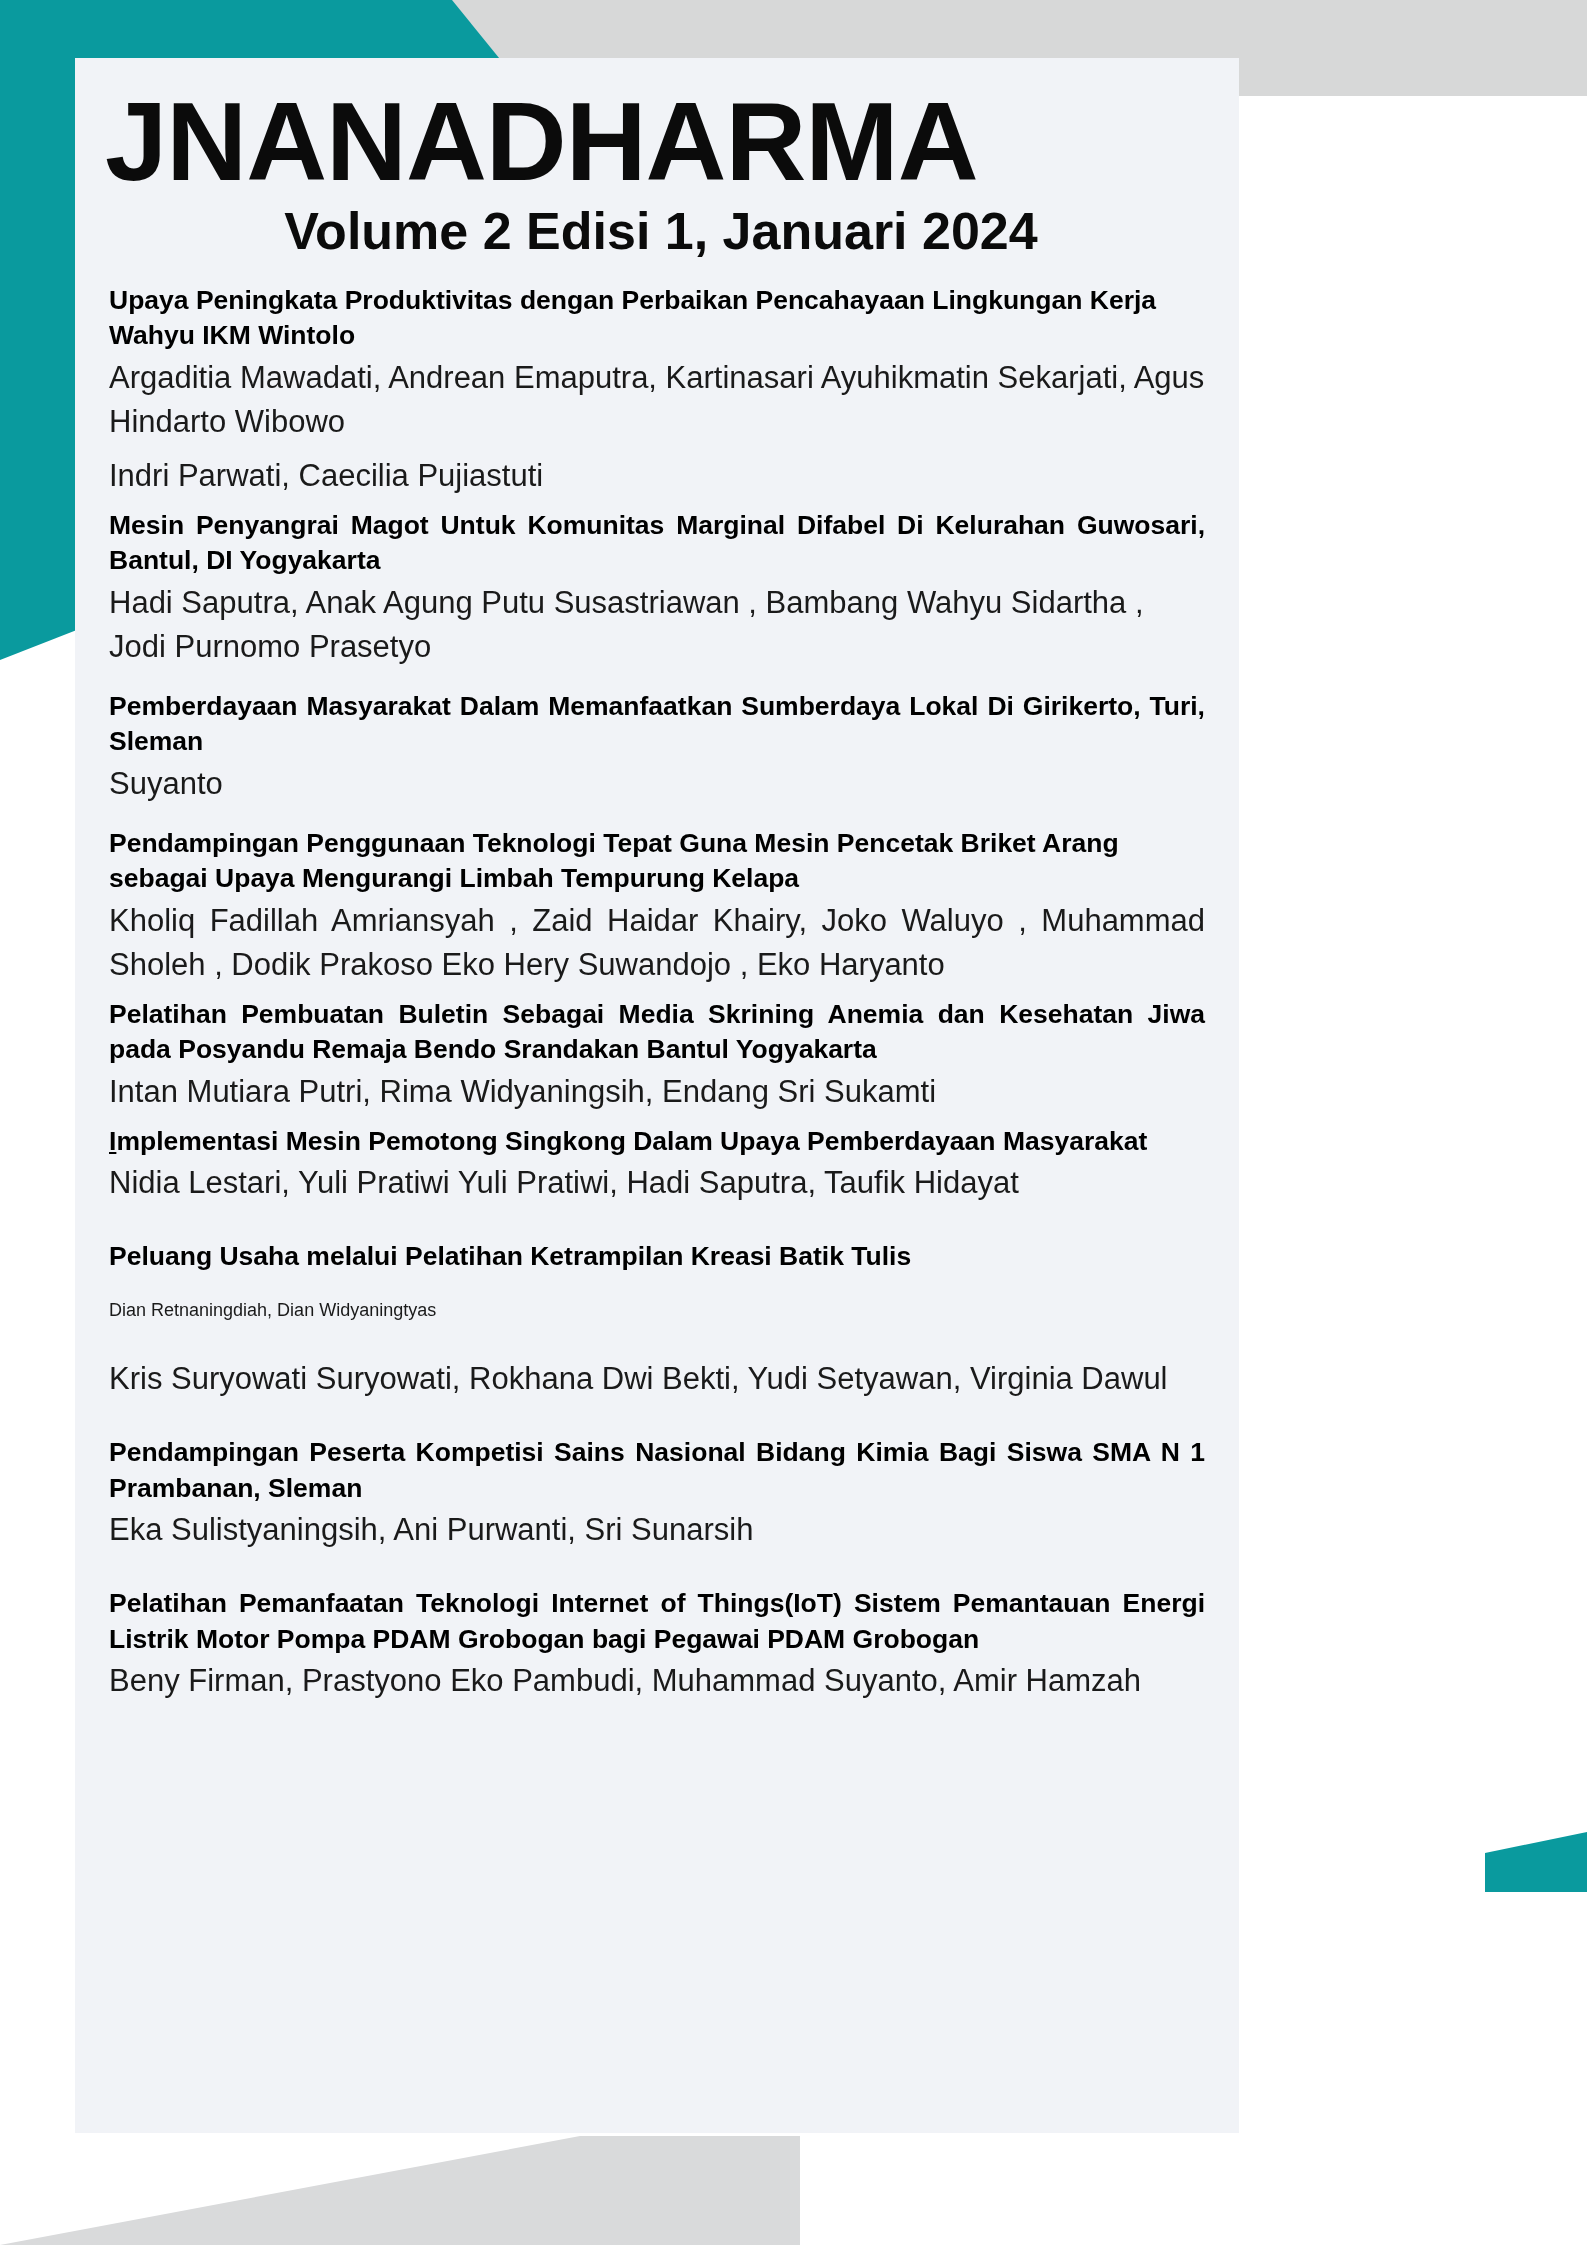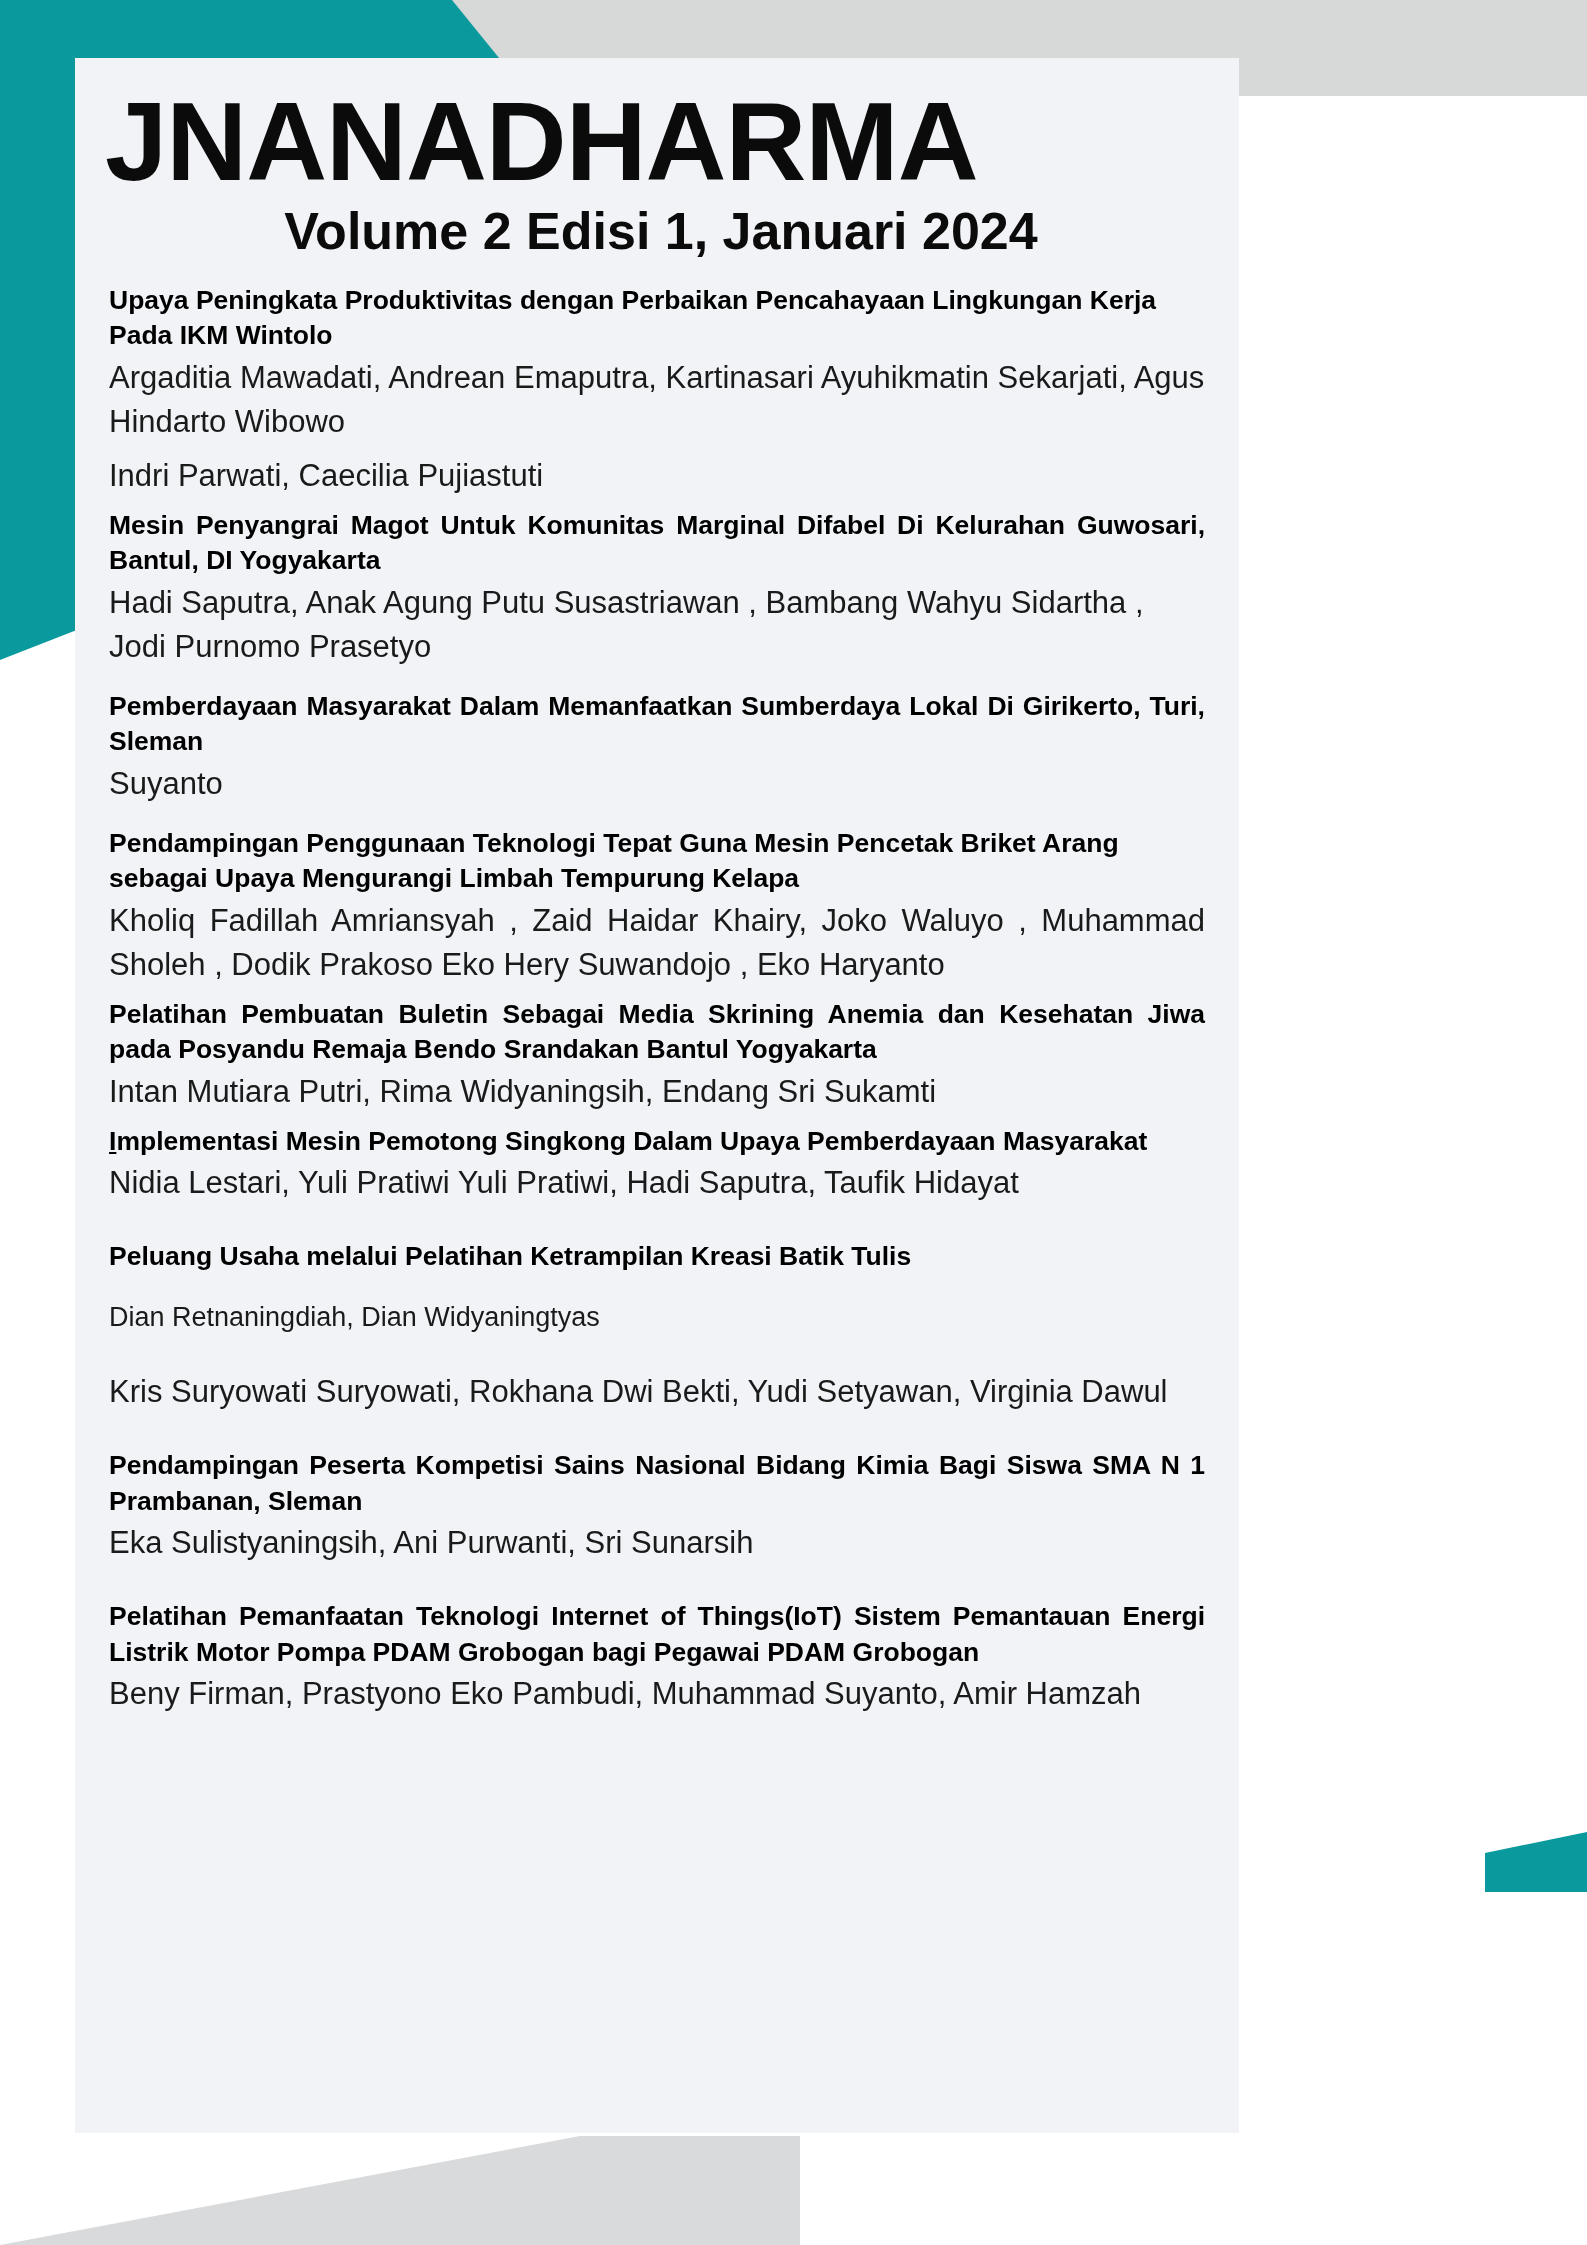--- a/index.html
+++ b/index.html
@@ -125,21 +125,21 @@
     font-size: 31px;
     font-weight: normal;
     color: #1a1a1a;
     line-height: 1.42;
   }
   .entry-authors.justified {
     text-align: justify;
     text-align-last: left;
   }
   .entry-authors.larger {
-    font-size: 27px;
+    font-size: 18px;
     margin-top: 23px;
   }
   .entry-authors.underlined {
     text-decoration: underline;
   }
   .entry-title .lead-underline {
     text-decoration: underline;
   }
   
   .toc-entry.gap-sm { margin-bottom: 10px; }
@@ -160,21 +160,21 @@
   <div id="card">
 
     <div id="masthead">
       <h1 id="journal-title">JNANADHARMA</h1>
       <div id="issue-line">Volume 2 Edisi 1, Januari 2024</div>
     </div>
 
     <ul id="toc">
 
       <li class="toc-entry gap-sm">
-        <div class="entry-title">Upaya Peningkata Produktivitas dengan Perbaikan Pencahayaan Lingkungan Kerja Pada IKM Wintolo</div>
+        <div class="entry-title">Upaya Peningkata Produktivitas dengan Perbaikan Pencahayaan Lingkungan Kerja Wahyu IKM Wintolo</div>
         <div class="entry-authors">Argaditia Mawadati, Andrean Emaputra, Kartinasari Ayuhikmatin Sekarjati, Agus Hindarto Wibowo</div>
       </li>
 
       <li class="toc-entry gap-sm">
         <div class="entry-authors">Indri Parwati, Caecilia Pujiastuti</div>
       </li>
 
       <li class="toc-entry gap-md">
         <div class="entry-title justified">Mesin Penyangrai Magot Untuk Komunitas Marginal Difabel Di Kelurahan Guwosari, Bantul, DI Yogyakarta</div>
         <div class="entry-authors">Hadi Saputra, Anak Agung Putu Susastriawan , Bambang Wahyu Sidartha , Jodi Purnomo Prasetyo</div>

